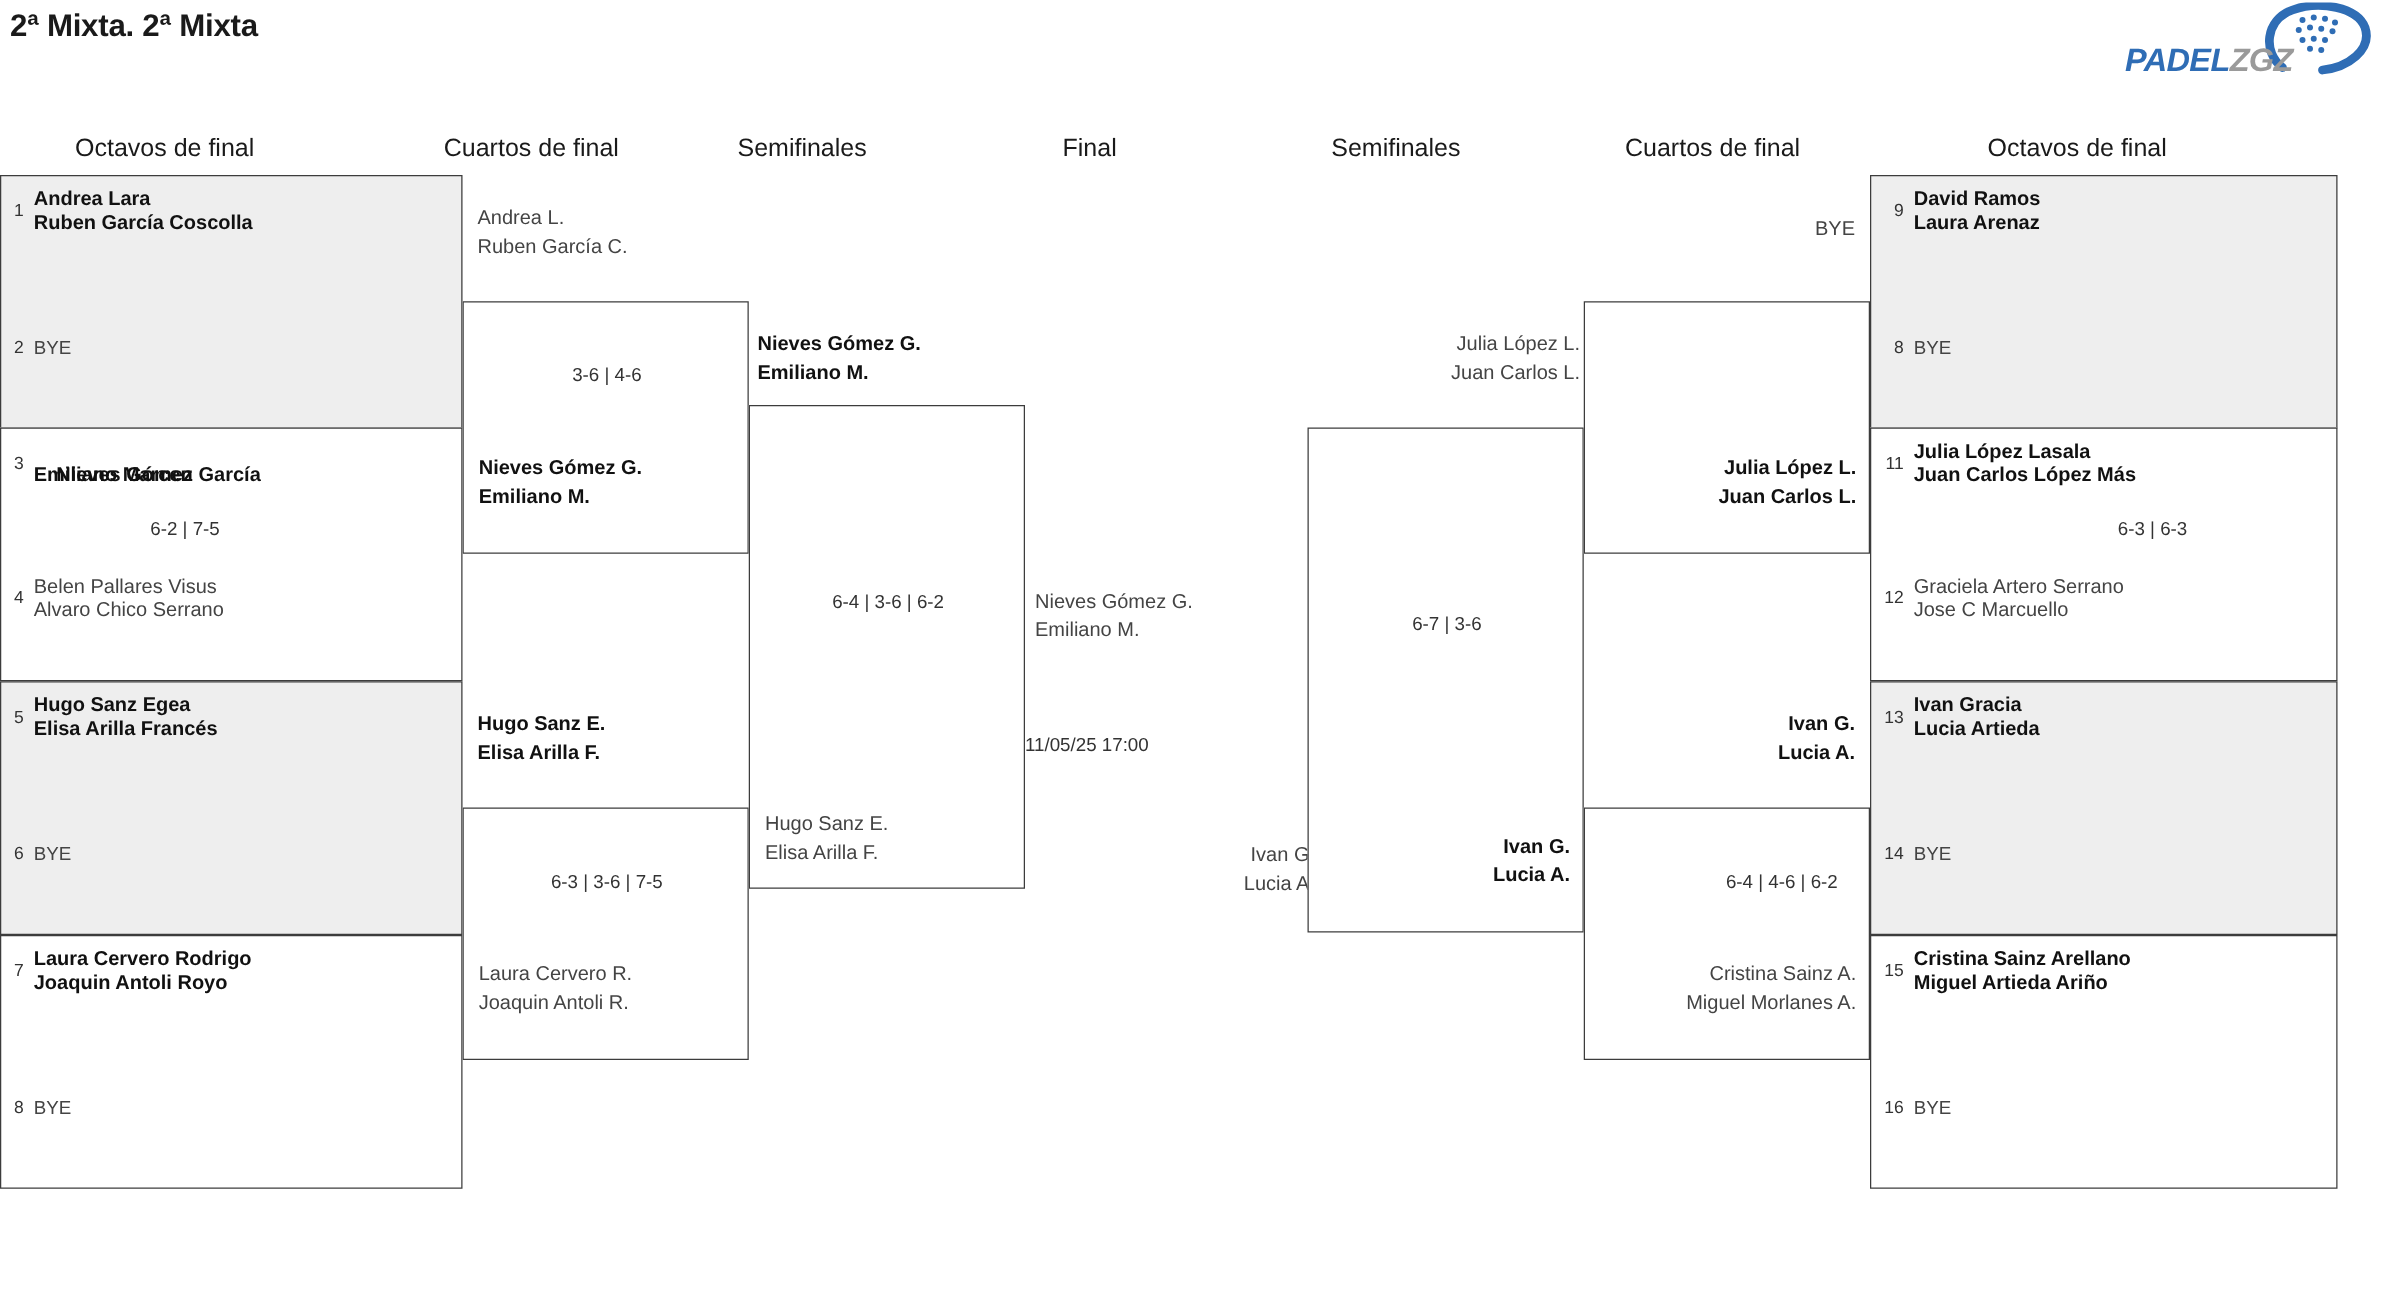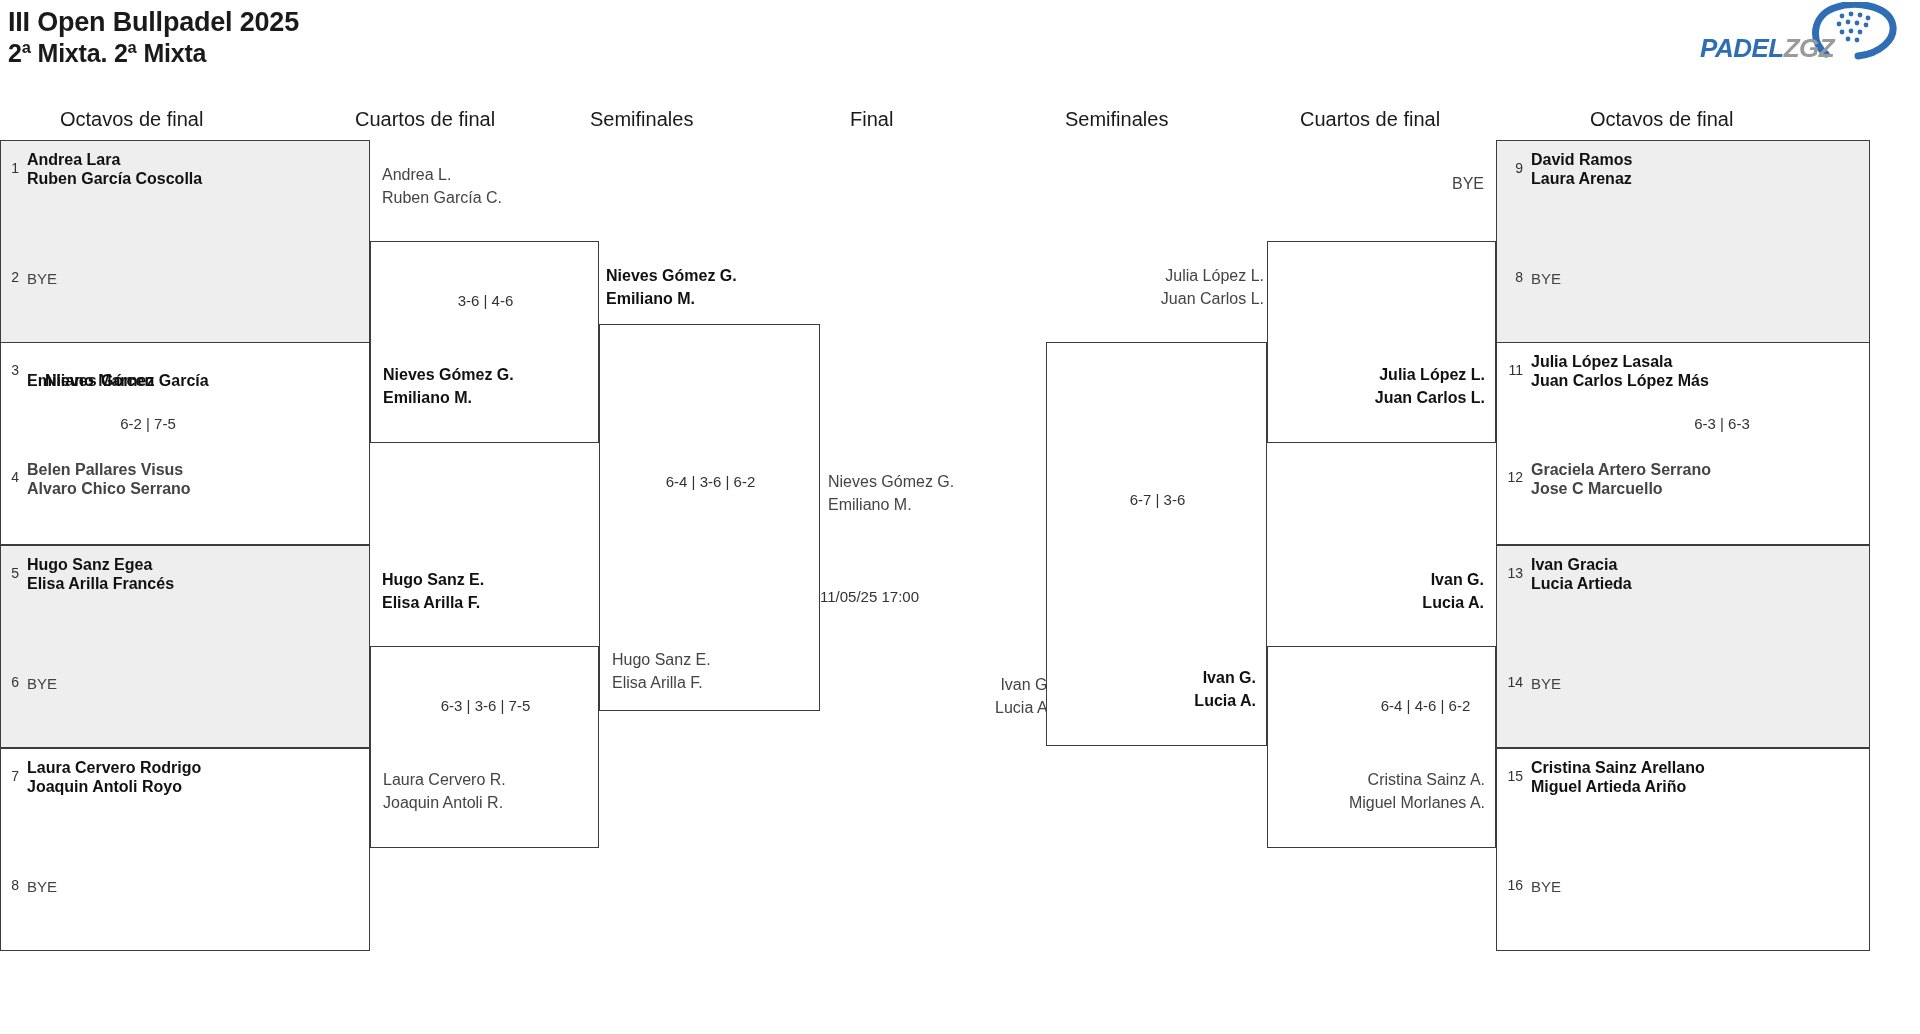--- a/index.html
+++ b/index.html
@@ -37,42 +37,41 @@
   .cell.white { background: #ffffff; }
 
   .seed {
     position: absolute; font-size: 14px; color: #333;
     width: 22px; text-align: right;
   }
   .team {
     position: absolute; font-size: 16px; line-height: 19px; white-space: nowrap;
   }
   .team.win { font-weight: 700; color: #111; text-align: right; }
-  .team.lose { font-weight: 700; color: #444; }
+  .team.lose { font-weight: 400; color: #444; }
   .team.bye { font-weight: 400; color: #444; font-size: 15px; }
 
   .score {
     position: absolute; font-size: 15px; color: #333; text-align: center; white-space: nowrap;
   }
   .schedule {
     position: absolute; font-size: 15px; color: #333; text-align: left; white-space: nowrap;
   }
   .adv-label {
     position: absolute; font-size: 16px; line-height: 19px; white-space: nowrap;
   }
   .adv-label.win { font-weight: 700; color: #111; }
   .adv-label.lose { font-weight: 400; color: #444; }
   .adv-label.right { text-align: right; }
 </style>
 </head>
 <body>
 
 <div id="header">
   <div id="title-block">
-    <div class="title-line1">III Open Bullpadel 2025</div>
     <div class="title-line2">2ª Mixta. 2ª Mixta</div>
   </div>
 
   <div id="logo">
     <svg id="logo-racket" viewBox="0 0 92 58">
       <path d="M20 52 C 4 40, 6 14, 28 6 C 50 -2, 80 4, 86 20 C 92 38, 72 52, 52 54" fill="none" stroke="#2f6db5" stroke-width="7" stroke-linecap="round"></path>
       <g fill="#2f6db5">
         <circle cx="36" cy="14" r="2.4"></circle>
           <circle cx="45" cy="12" r="2.4"></circle>
         <circle cx="54" cy="13" r="2.4"></circle>

